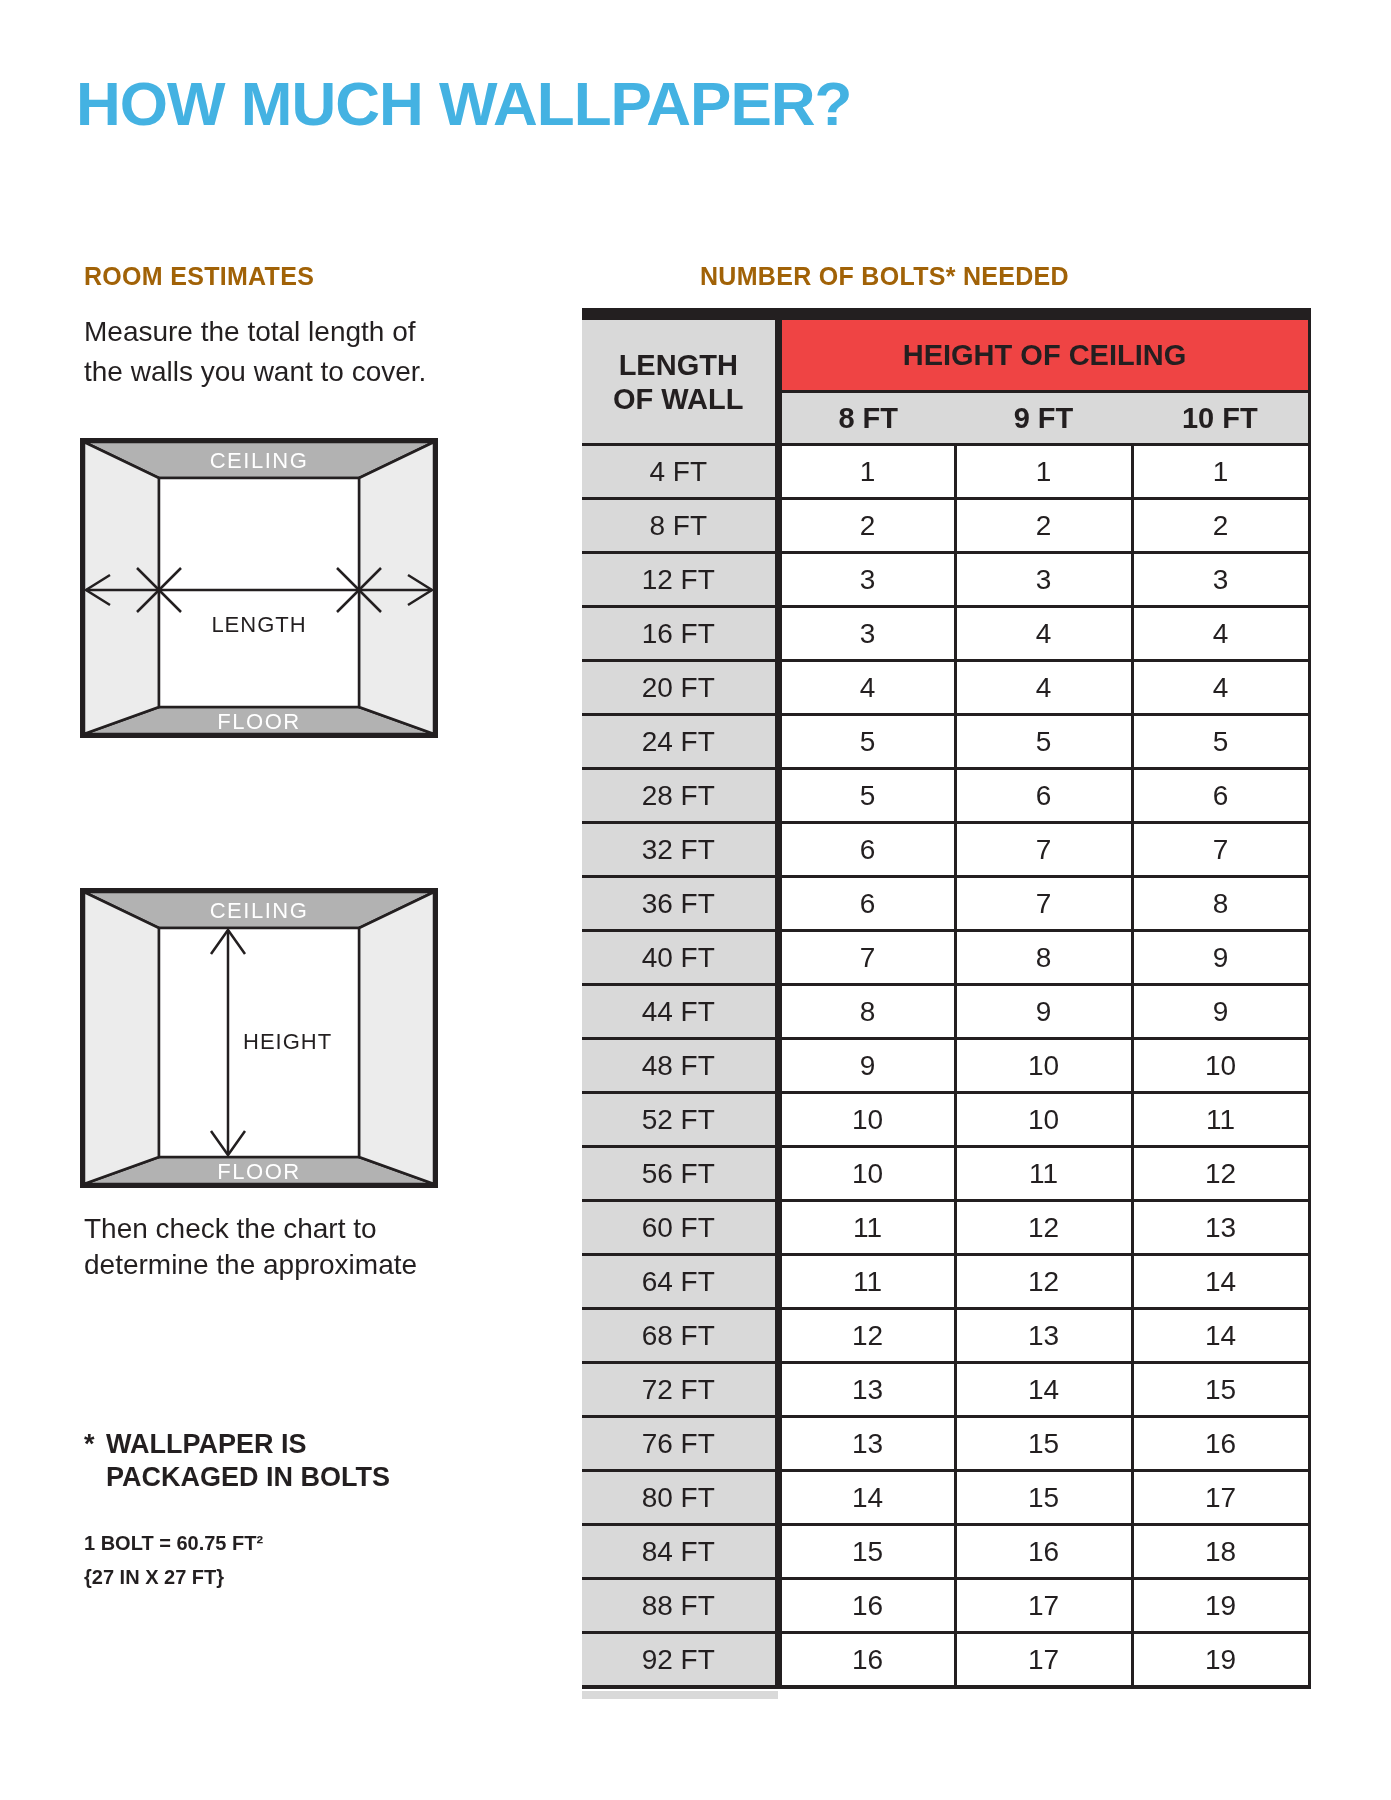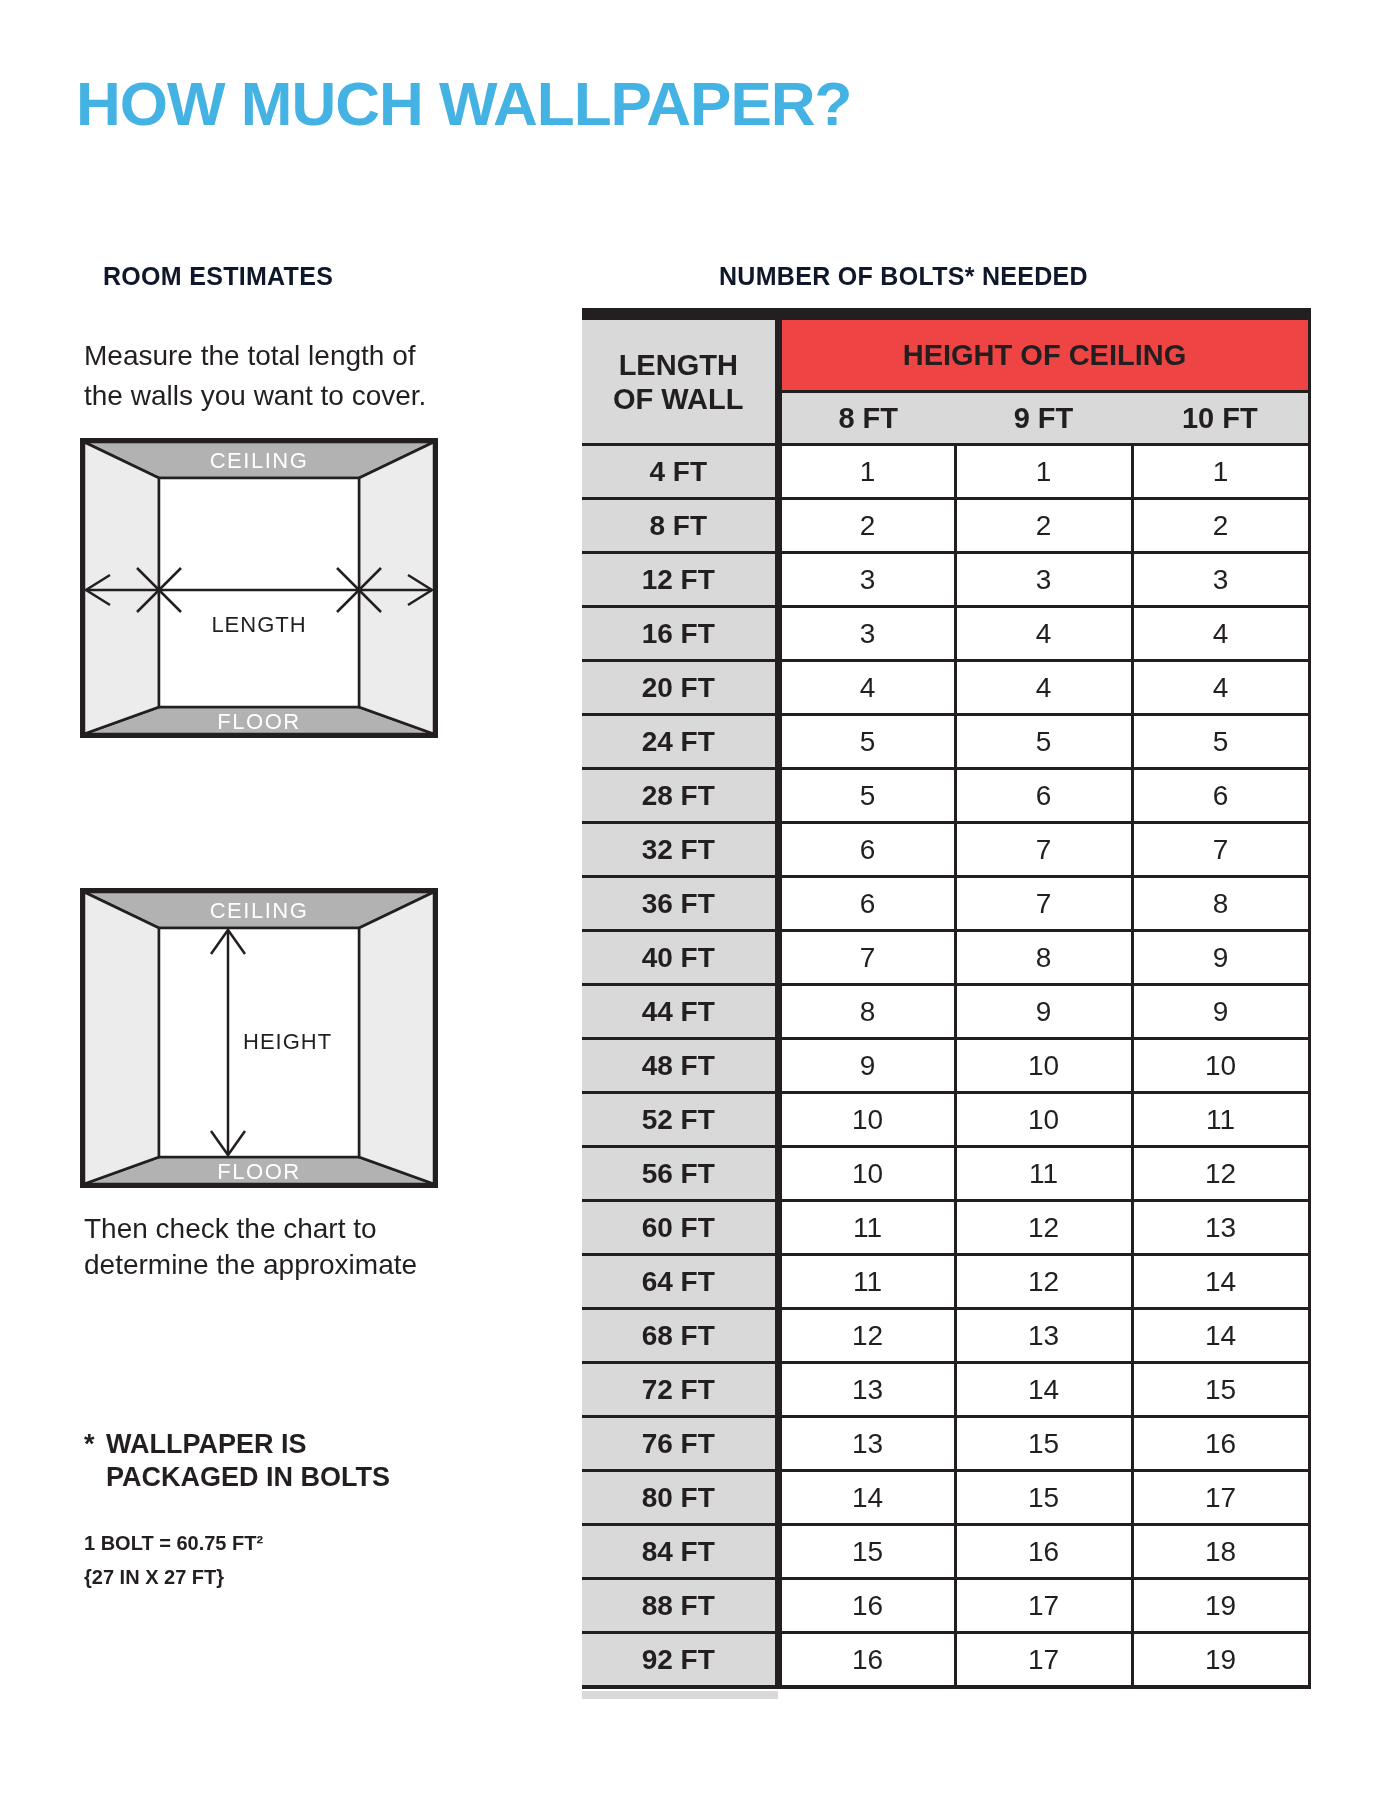--- a/index.html
+++ b/index.html
@@ -6,26 +6,26 @@
   .page{
     position:relative;width:1391px;height:1800px;background:#ffffff;overflow:hidden;
     font-family:"Liberation Sans","DejaVu Sans",sans-serif;color:#231f20;
   }
   .abs{position:absolute;}
   .page-title{
     left:76px;top:68px;font-size:62px;font-weight:bold;letter-spacing:-1px;color:#44b2e2;
     white-space:nowrap;
   }
   .section-heading{
-    font-size:25px;font-weight:bold;color:#0f172a;letter-spacing:.3px;white-space:nowrap;margin-left:19px;
+    font-size:25px;font-weight:bold;color:#a16207;letter-spacing:.3px;white-space:nowrap;
   }
   .room-heading{left:84px;top:262px;}
   .table-heading{left:700px;top:262px;}
   .step-text{font-size:28px;line-height:40px;white-space:nowrap;}
-  .step1{left:84px;top:312px;margin-top:24px;}
+  .step1{left:84px;top:312px;}
   .step2{left:84px;top:778px;}
   .step3{left:84px;top:1211px;line-height:36px;}
   .diagram{display:block;}
   .diagram1{left:80px;top:438px;}
   .diagram2{left:80px;top:888px;}
   .footnote{left:84px;top:1428px;font-size:27px;font-weight:bold;line-height:33px;padding-left:22px;white-space:nowrap;}
   .footnote .ast{position:absolute;left:0;top:0;}
   .bolt-info{left:84px;top:1526px;font-size:20px;font-weight:bold;line-height:34px;white-space:nowrap;}
 
   
@@ -47,21 +47,21 @@
     background:#ef4444;border-bottom:3px solid #231f20;border-right:3px solid #231f20;
     font-size:29px;font-weight:bold;height:70px;
   }
   .sub-th{
     background:#d9d9d9;border-bottom:3px solid #231f20;
     font-size:29px;font-weight:bold;height:50px;
   }
   .sub-th.last{border-right:3px solid #231f20;}
   tbody th.rowlabel{
     background:#d9d9d9;border-top:3px solid #231f20;border-bottom:3px solid #231f20;
-    border-right:7px solid #231f20;font-size:28px;font-weight:bold;height:51px;
+    border-right:7px solid #231f20;font-size:28px;font-weight:normal;height:51px;
   }
   tbody td{
     background:#ffffff;border:3px solid #231f20;font-size:28px;font-weight:normal;
   }
   .table-foot-strip{width:196px;height:8px;background:#d9d9d9;margin-top:2px;}
 
   
   .svg-room-label{font-family:"Liberation Sans","DejaVu Sans",sans-serif;font-size:22px;letter-spacing:1.5px;fill:#ffffff;}
   .svg-measure-label{font-family:"Liberation Sans","DejaVu Sans",sans-serif;font-size:22px;letter-spacing:1px;fill:#231f20;}
 </style>

